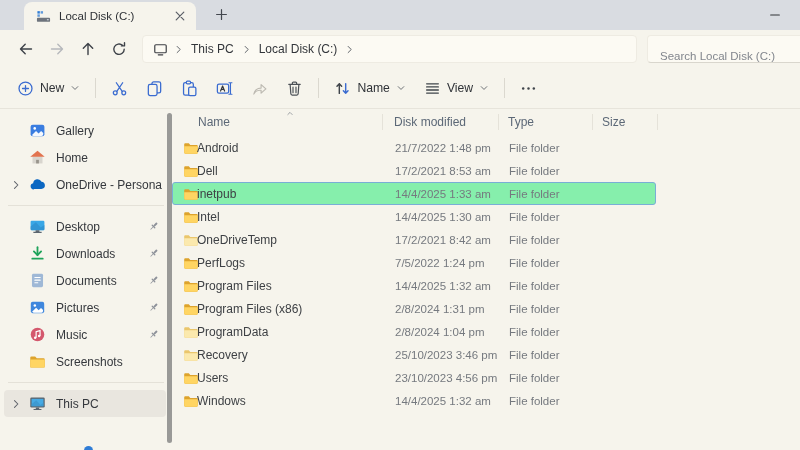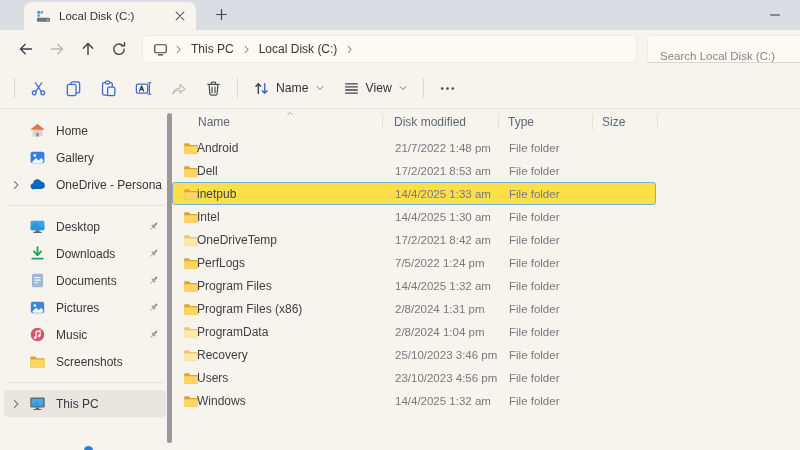--- a/index.html
+++ b/index.html
@@ -51,21 +51,21 @@
   .partial-icon{position:absolute;left:84px;bottom:-5px;width:9px;height:9px;border-radius:50%;background:#2f7cd6}
   
   .content{flex:1;position:relative}
   .list-header{position:relative;height:27px;color:#5c6877}
   .hcol{position:absolute;top:6px;white-space:nowrap}
   .h-name{left:26px}.h-date{left:222px}.h-type{left:336px}.h-size{left:430px}
   .h-caret{position:absolute;left:112px;top:-1px;width:12px;height:10px;color:#8a8f96}
   .h-sep{position:absolute;top:5px;width:1px;height:16px;background:#e5e2d9}
   .rows{position:absolute;top:27px;left:0;width:486px}
   .row{position:relative;width:484px;height:23px;border:1px solid transparent;border-radius:3px;box-sizing:border-box}
-  .row.selected{background:#fde047;border-color:#79aed6}
+  .row.selected{background:#86efac;border-color:#79aed6}
   .row-ico{position:absolute;left:10px;top:3px;width:16px;height:16px}
   .c-name{position:absolute;left:24px;top:4px;color:#3e4145;white-space:nowrap}
   .c-date,.c-type,.c-size{position:absolute;top:4.5px;font-size:11.5px;color:#75797f;white-space:nowrap}
   .c-date{left:222px}.c-type{left:336px}.c-size{left:430px}
 </style>
 </head>
 <body>
 
 <svg width="0" height="0" style="position:absolute">
   <defs>
@@ -283,20 +283,29 @@
         <svg class="bc-chev" viewBox="0 0 16 16">
           <use href="#i-chevR"></use>
         </svg>
       </div>
     <div class="search-bar">
       <input class="search-input" type="text" placeholder="Search Local Disk (C:)" style="">
     </div>
   </div>
 
   <div class="toolbar">
+    <div class="tb-btn">
+      <svg class="tb-ico" viewBox="0 0 16 16">
+          <use href="#i-circle-plus"></use>
+        </svg>
+      <span class="tb-label">New</span>
+      <svg class="tb-chev" viewBox="0 0 16 16">
+          <use href="#i-chevD"></use>
+        </svg>
+    </div>
     <div class="tb-sep"></div>
     <div class="tb-btn">
         <svg class="tb-ico" viewBox="0 0 16 16">
           <use href="#i-scissors"></use>
         </svg>
       </div>
     <div class="tb-btn">
         <svg class="tb-ico" viewBox="0 0 16 16">
           <use href="#i-copy"></use>
         </svg>
@@ -349,33 +358,33 @@
   </div>
 
   <div class="body">
     <div class="sidebar">
 
       <div class="sb-item">
     <svg class="sb-chev" viewBox="0 0 16 16" style="visibility: hidden;">
             <use href="#i-chevR"></use>
           </svg>
     <svg class="sb-ico" viewBox="0 0 16 16">
+            <use href="#i-gallery"></use>
+          </svg>
+    <span class="sb-label">Gallery</span>
+
+  </div>
+        <div class="sb-item">
+    <svg class="sb-chev" viewBox="0 0 16 16" style="visibility: hidden;">
+            <use href="#i-chevR"></use>
+          </svg>
+    <svg class="sb-ico" viewBox="0 0 16 16">
             <use href="#i-home"></use>
           </svg>
     <span class="sb-label">Home</span>
-
-  </div>
-        <div class="sb-item">
-    <svg class="sb-chev" viewBox="0 0 16 16" style="visibility: hidden;">
-            <use href="#i-chevR"></use>
-          </svg>
-    <svg class="sb-ico" viewBox="0 0 16 16">
-            <use href="#i-gallery"></use>
-          </svg>
-    <span class="sb-label">Gallery</span>
 
   </div>
         <div class="sb-item">
     <svg class="sb-chev" viewBox="0 0 16 16">
             <use href="#i-chevR"></use>
           </svg>
     <svg class="sb-ico" viewBox="0 0 16 16">
             <use href="#i-onedrive"></use>
           </svg>
     <span class="sb-label">OneDrive - Personal</span>

